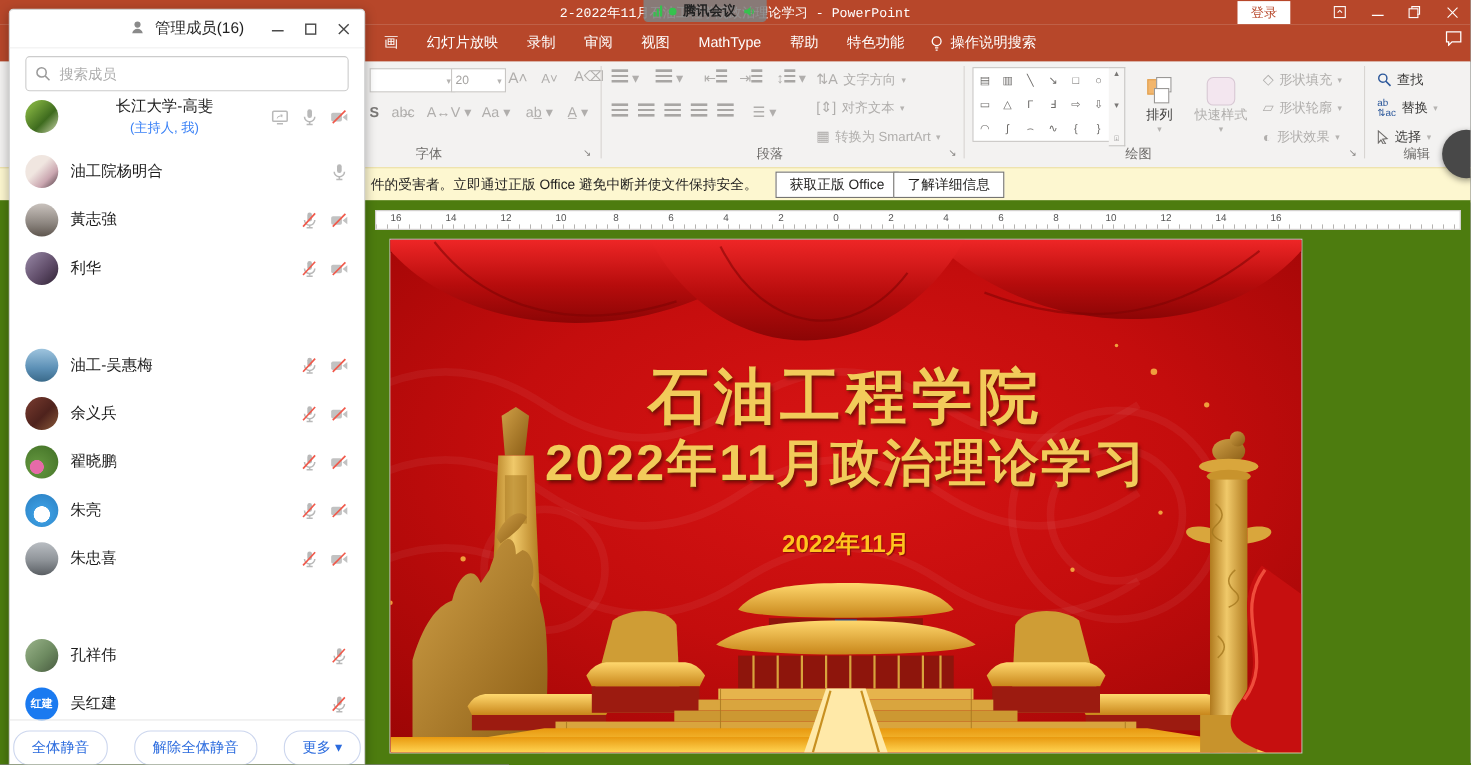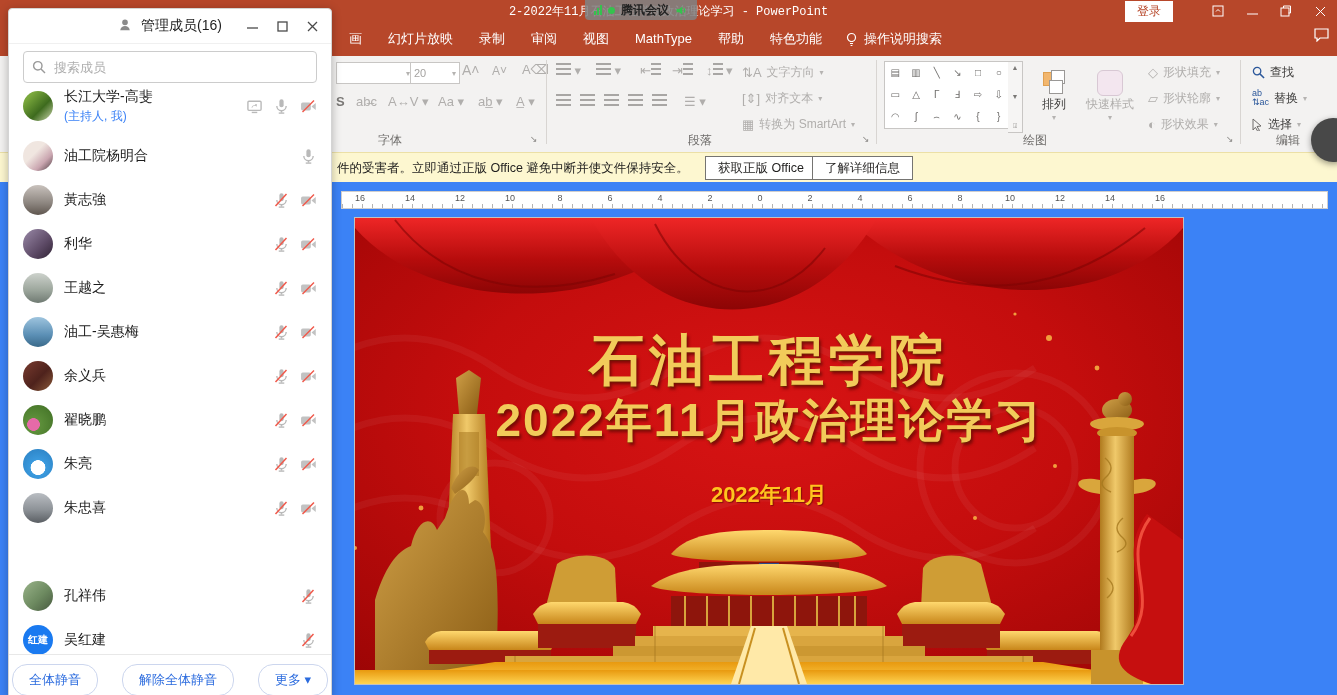--- a/index.html
+++ b/index.html
@@ -44,21 +44,21 @@
   .arrange-ic i{position:absolute;width:12px;height:12px;border:1px solid #9a9896;background:#fff;}
   .arrange-ic i.or{background:#f2b66d;border-color:#e0a050;}
   .qs-ic{width:24px;height:24px;border-radius:6px;background:#f3e6ef;border:1px solid #d8c8d4;}
 
   
   .warnbar{position:absolute;left:0;top:152px;right:0;height:30px;background:#fdf7d0;border-top:1px solid #ece0a6;border-bottom:1px solid #e0d9b0;}
   .warn-msg{position:absolute;left:337px;top:7px;font-size:12.5px;color:#1f1e1d;}
   .warn-btn{position:absolute;top:3px;height:22px;background:#fff;border:1px solid #757471;font-size:12.5px;color:#1f1e1d;display:flex;align-items:center;padding:0 12px;}
 
   
-  .workspace{position:absolute;left:0;top:182px;right:0;bottom:0;background:#3b82f6;}
+  .workspace{position:absolute;left:0;top:182px;right:0;bottom:0;background:#4d7c0f;}
   .ruler{position:absolute;left:341px;top:9px;width:985px;height:16px;background:#fff;border:1px solid #d0cecd;
     background-image:repeating-linear-gradient(90deg,#b5b3b1 0 1px,transparent 1px 10px);background-size:100% 4px;background-position:0 12px;background-repeat:no-repeat;}
   .ruler span{position:absolute;top:1px;width:14px;text-align:center;font-size:9px;color:#555;background:transparent;}
   .slide{position:absolute;left:355px;top:36px;width:828px;height:466px;background:#c00f0f;box-shadow:0 0 0 1px #c3c1bf;}
   .slide svg{position:absolute;left:0;top:0;}
   .sl-title1{position:absolute;left:0;right:0;top:106px;text-align:center;font-size:55px;font-weight:bold;letter-spacing:5px;
     color:#f2cb5a;text-shadow:2px 3px 3px rgba(100,8,4,.75),0 1px 0 #8a4a00;}
   .sl-title2{position:absolute;left:0;right:0;top:172px;text-align:center;font-size:46px;font-weight:bold;letter-spacing:2px;
     color:#f2cb5a;text-shadow:2px 3px 3px rgba(100,8,4,.75),0 1px 0 #8a4a00;}
   .sl-date{position:absolute;left:0;right:0;top:262px;text-align:center;font-size:22px;font-weight:bold;color:#ffc41e;text-shadow:1px 1px 1px rgba(90,10,0,.6);}
@@ -78,21 +78,21 @@
     border-radius:4px 4px 0 0;box-shadow:0 2px 10px rgba(0,0,0,.28);z-index:50;}
   .p-head{position:relative;height:34px;border-bottom:1px solid #f0f0f0;padding-left:23px;}
   .p-title{position:absolute;left:0;right:0;top:8px;text-align:center;font-size:14px;color:#1f1f1f;}
   .p-title .uic{vertical-align:-2px;margin-right:5px;}
   .p-ctrls{position:absolute;right:4px;top:0;height:34px;display:flex;align-items:center;}
   .pc{width:30px;height:28px;display:flex;align-items:center;justify-content:center;color:#4a4a4a;}
   .search{position:absolute;left:14px;right:14px;top:42px;height:30px;border:1px solid #cccccc;border-radius:4px;display:flex;align-items:center;padding:0 8px;gap:6px;}
   .search input{border:none;outline:none;flex:1;font-size:13px;color:#333;font-family:inherit;background:transparent;}
   .search input::placeholder{color:#adadad;}
   .m-row{position:absolute;left:0;width:100%;height:44px;display:flex;align-items:center;padding:0 14px;box-sizing:border-box;gap:11px;}
-  .m-row.host{height:50px;}
+  .m-row.host{height:50px;text-align:center;}
   .avatar{width:30px;height:30px;border-radius:50%;flex:0 0 auto;background:#ccc;display:flex;align-items:center;justify-content:center;overflow:hidden;}
   .avatar.txt{background:#1a7af0;color:#fff;font-size:10px;font-weight:bold;letter-spacing:0;}
   .m-name{font-size:14px;color:#1c1c1c;white-space:nowrap;overflow:hidden;flex:1;}
   .m-sub{font-size:12px;color:#3b82f6;margin-top:2px;}
   .m-ics{display:flex;gap:10px;flex:0 0 auto;align-items:center;}
   .st-ic{width:17px;height:17px;display:block;}
   .p-foot{position:absolute;left:0;right:0;bottom:0;height:32px;border-top:1px solid #e8e8e8;display:flex;justify-content:center;gap:24px;padding-top:9px;}
   .f-btn{height:30px;padding:0 16px;border:1px solid #ccd6ee;border-radius:15px;background:#fff;color:#2b6bde;font-size:13px;display:flex;align-items:center;white-space:nowrap;}
 
   
@@ -588,34 +588,20 @@
             <use href="#i-mic"></use>
             <line x1="2.5" y1="14" x2="13.5" y2="2" stroke="#f0584a" stroke-width="1.5"></line>
           </svg>
         <svg class="st-ic">
             <use href="#i-cam"></use>
             <line x1="2.5" y1="14" x2="14" y2="2.5" stroke="#f0584a" stroke-width="1.5"></line>
           </svg>
       </div>
     </div>
 
-    <div class="m-row" style="top:257px;">
-      <div class="avatar av5"></div>
-      <div class="m-name">王越之</div>
-      <div class="m-ics">
-        <svg class="st-ic">
-            <use href="#i-mic"></use>
-            <line x1="2.5" y1="14" x2="13.5" y2="2" stroke="#f0584a" stroke-width="1.5"></line>
-          </svg>
-        <svg class="st-ic">
-            <use href="#i-cam"></use>
-            <line x1="2.5" y1="14" x2="14" y2="2.5" stroke="#f0584a" stroke-width="1.5"></line>
-          </svg>
-      </div>
-    </div>
 
     <div class="m-row" style="top:301px;">
       <div class="avatar av6"></div>
       <div class="m-name">油工-吴惠梅</div>
       <div class="m-ics">
         <svg class="st-ic">
             <use href="#i-mic"></use>
             <line x1="2.5" y1="14" x2="13.5" y2="2" stroke="#f0584a" stroke-width="1.5"></line>
           </svg>
         <svg class="st-ic">

